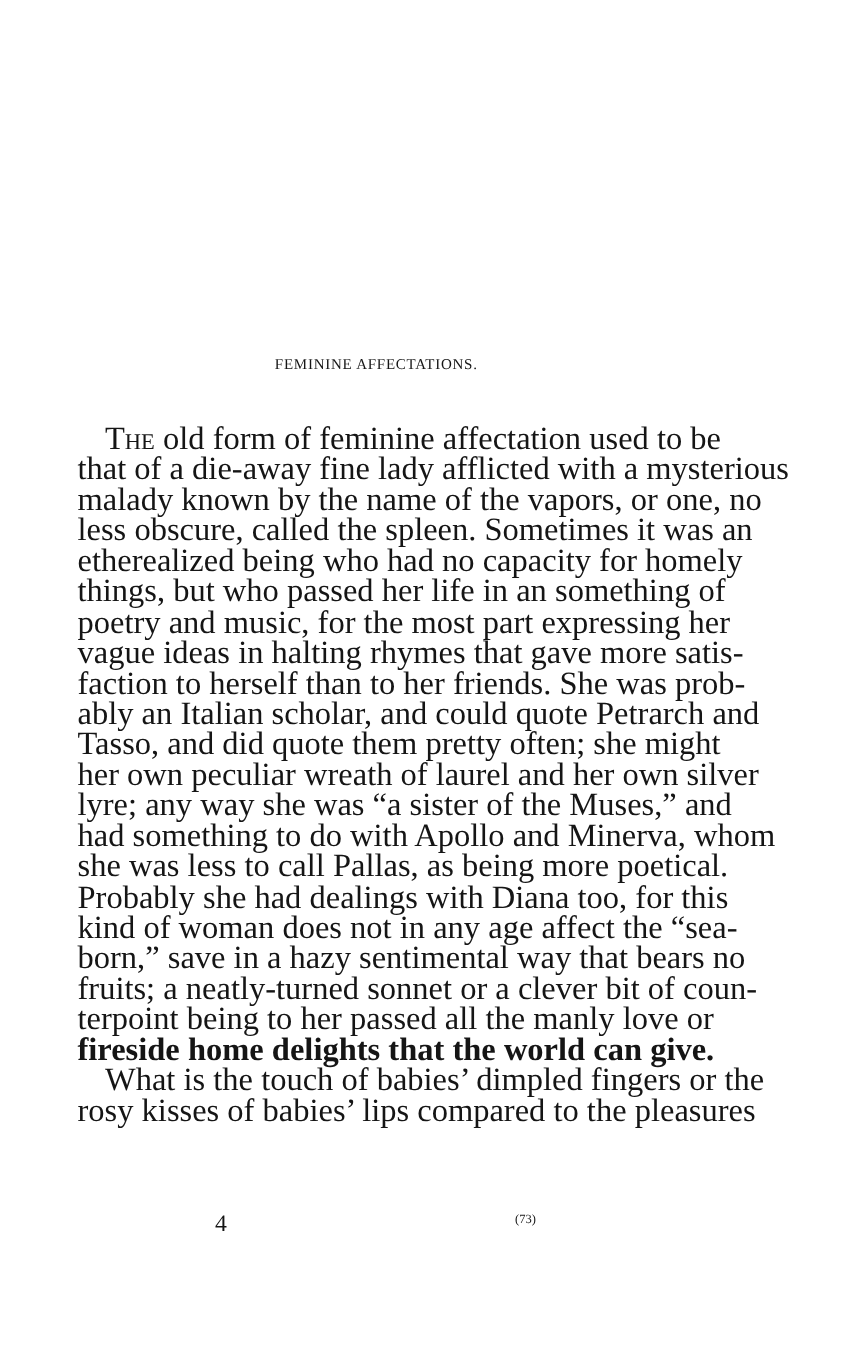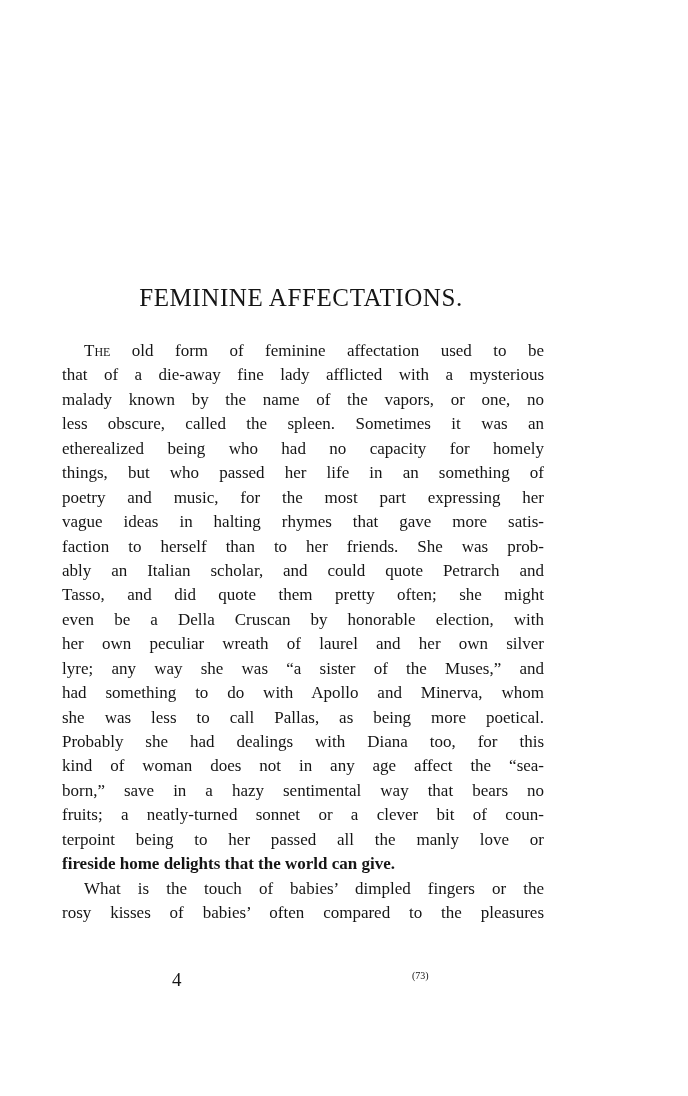--- a/index.html
+++ b/index.html
@@ -20,32 +20,32 @@
       left: 0; top: 0;
       width: 688px; height: 1096px;
       background: #ffffff;
     }
     .title {
       position: absolute;
       left: 0;
       width: 688px;
       top: 284px;
       text-align: center;
-      font-size: 25px;
+      font-size: 12px;
       letter-spacing: 0.6px;
       text-indent: -86px;
       color: #151515;
       white-space: nowrap;
     }
     .body-text {
       position: absolute;
       left: 62px;
       width: 482px;
       top: 339px;
-      font-size: 17px;
+      font-size: 26px;
       line-height: 24.45px;
       color: #151515;
     }
     .line {
       display: block;
       height: 24.45px;
       white-space: nowrap;
       text-align: justify;
       text-align-last: justify;
     }
@@ -91,33 +91,32 @@
     <span class="line">that of a die-away fine lady afflicted with a mysterious</span>
     <span class="line">malady known by the name of the vapors, or one, no</span>
     <span class="line">less obscure, called the spleen.  Sometimes it was an</span>
     <span class="line">etherealized being who had no capacity for homely</span>
     <span class="line">things, but who passed her life in an something of</span>
     <span class="line">poetry and music, for the most part expressing her</span>
     <span class="line">vague ideas in halting rhymes that gave more satis-</span>
     <span class="line">faction to herself than to her friends.  She was prob-</span>
     <span class="line">ably an Italian scholar, and could quote Petrarch and</span>
     <span class="line">Tasso, and did quote them pretty often; she might</span>
-    <span class="line">even be a Della Cruscan by honorable election, with</span>
     <span class="line">her own peculiar wreath of laurel and her own silver</span>
     <span class="line">lyre; any way she was “a sister of the Muses,” and</span>
     <span class="line">had something to do with Apollo and Minerva, whom</span>
     <span class="line">she was less to call Pallas, as being more poetical.</span>
     <span class="line">Probably she had dealings with Diana too, for this</span>
     <span class="line">kind of woman does not in any age affect the “sea-</span>
     <span class="line">born,” save in a hazy sentimental way that bears no</span>
     <span class="line">fruits; a neatly-turned sonnet or a clever bit of coun-</span>
     <span class="line">terpoint being to her passed all the manly love or</span>
     <span class="line last">fireside home delights that the world can give.</span>
     <span class="line indent">What is the touch of babies’ dimpled fingers or the</span>
-    <span class="line">rosy kisses of babies’ often compared to the pleasures</span>
+    <span class="line">rosy kisses of babies’ lips compared to the pleasures</span>
   </div>
 
   <div class="footer">
     <span class="signature">4</span>
     <span class="page-number">(73)</span>
   </div>
 
 </div>
 
 </body></html>

